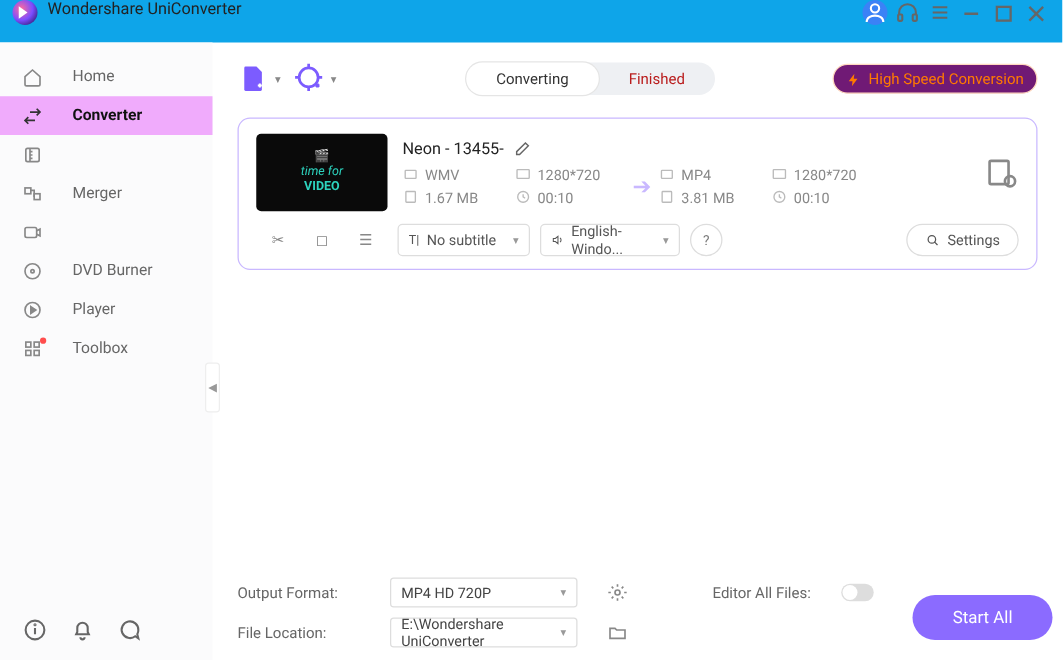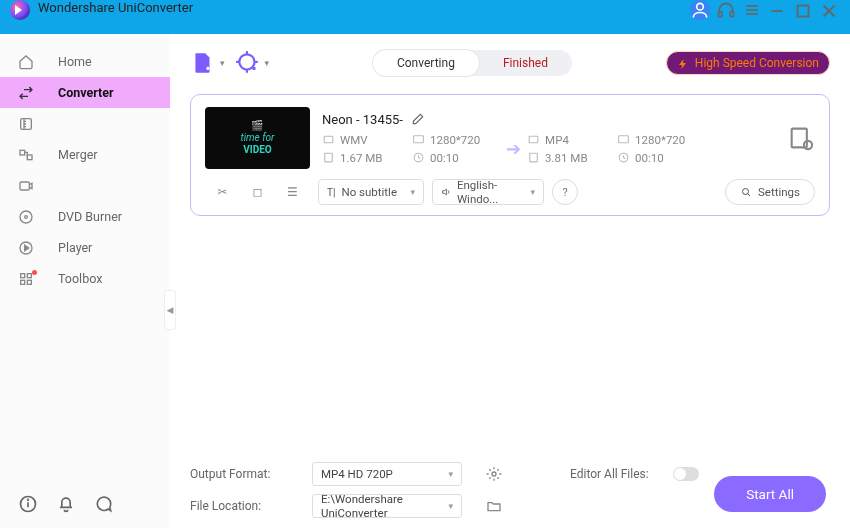--- a/index.html
+++ b/index.html
@@ -48,21 +48,21 @@
 .dd{height:26px;border:1px solid #ddd;border-radius:4px;background:#fff;display:flex;align-items:center;padding:0 8px;font-size:11.5px;color:#555;gap:6px}
 .dd .ddcaret{margin-left:auto;color:#999;font-size:9px}
 .round{width:26px;height:26px;border:1px solid #ddd;border-radius:13px;display:flex;align-items:center;justify-content:center;color:#777;font-size:11px}
 .footer{margin-top:auto;display:flex;flex-direction:column;gap:8px;padding-top:10px;border-top:0}
 .frow{display:flex;align-items:center;gap:24px}
 .flabel{font-size:12px;color:#666;width:98px}
 .fdd{height:24px;border:1px solid #ddd;border-radius:3px;display:flex;align-items:center;padding:0 8px;width:150px;font-size:11.5px;color:#444;gap:6px}
 .fdd .ddcaret{margin-left:auto;font-size:9px;color:#999}
 .toggle{width:26px;height:14px;border-radius:8px;background:#ddd;position:relative}
 .toggle::after{content:"";position:absolute;left:1px;top:1px;width:12px;height:12px;border-radius:50%;background:#fff}
-.startall{position:absolute;right:24px;bottom:16px;background:#8b6bff;color:#fff;border:none;border-radius:20px;padding:10px 32px;font-size:13.5px;cursor:pointer}
+.startall{position:absolute;right:8px;bottom:16px;background:#8b6bff;color:#fff;border:none;border-radius:20px;padding:10px 32px;font-size:13.5px;cursor:pointer}
 svg{width:100%;height:100%}
 .tbx-dot{position:absolute;top:-1px;right:-3px;width:5px;height:5px;border-radius:50%;background:#ff4d4d}
 </style>
 </head>
 <body>
 
 <div class="titlebar">
   <div class="logo"></div>
   <div class="title">Wondershare UniConverter</div>
   <div class="spacer"></div>

